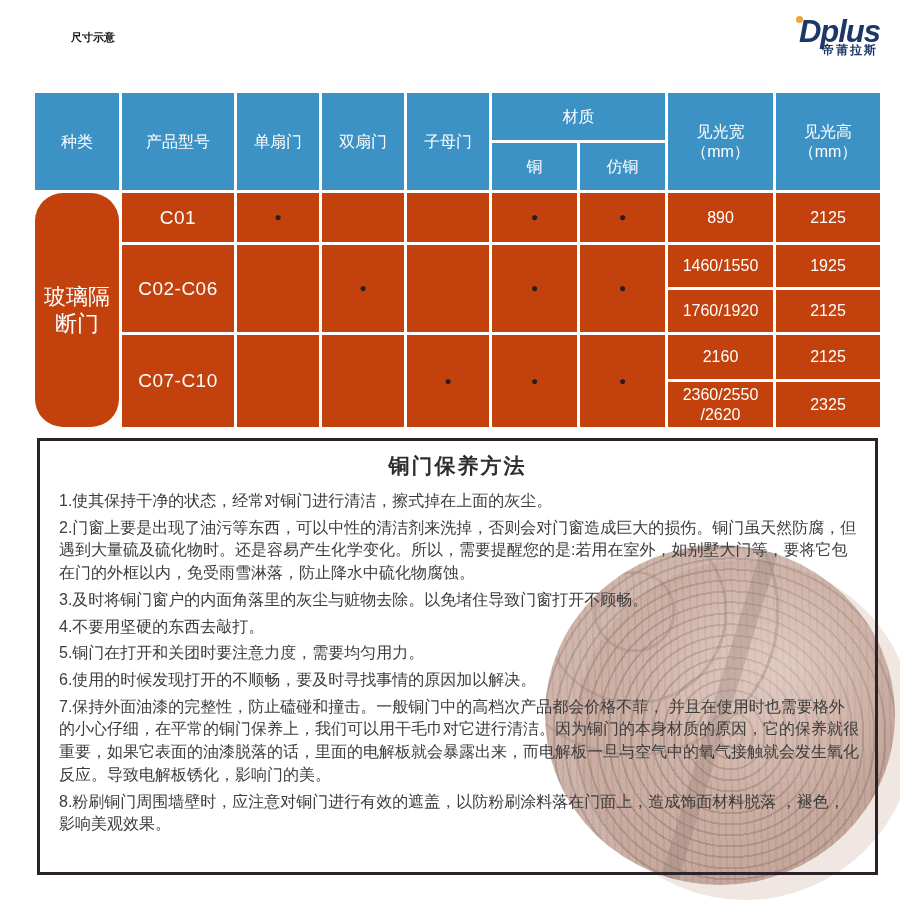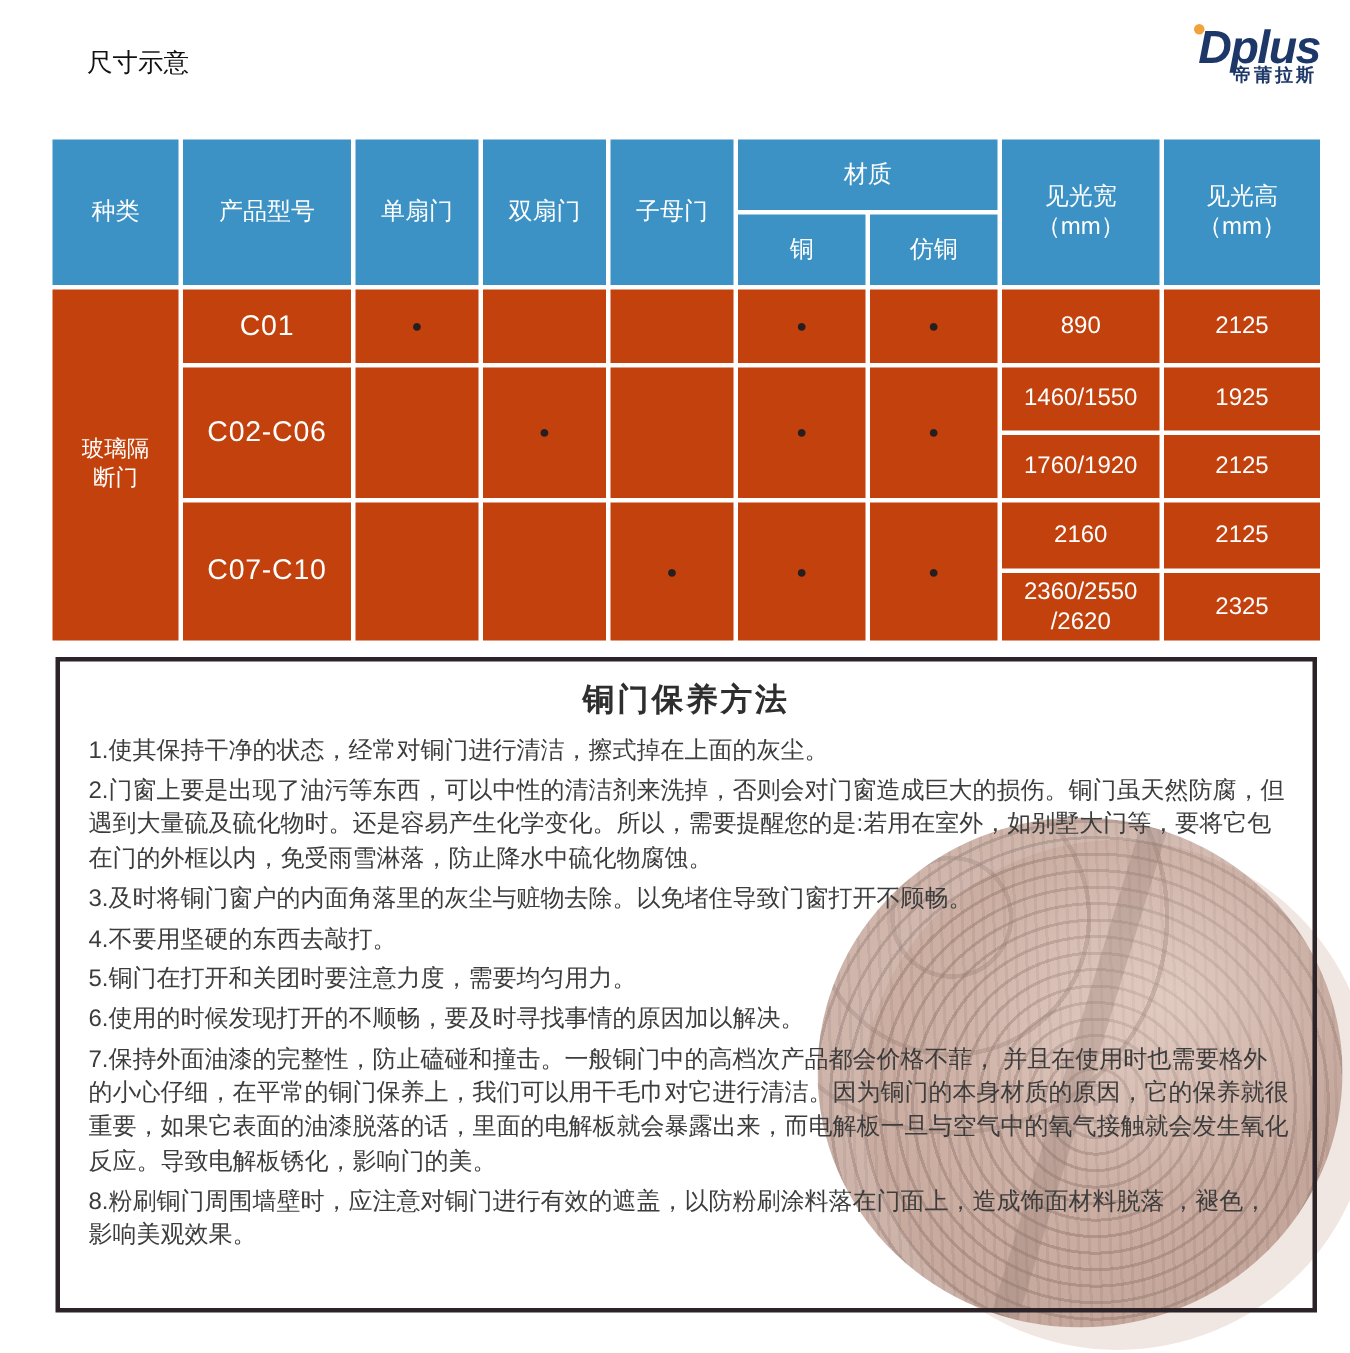--- a/index.html
+++ b/index.html
@@ -3,22 +3,22 @@
 <meta charset="utf-8">
 <style>
   html,body{margin:0;padding:0;}
   body{
     width:900px;height:902px;position:relative;overflow:hidden;
     background:#ffffff;
     font-family:"Liberation Sans","DejaVu Sans",sans-serif;
   }
   
   .page-title{
-    position:absolute;left:58px;top:30px;
-    font-size:17px;font-weight:normal;color:#111;
+    position:absolute;left:71px;top:30px;
+    font-size:11px;font-weight:bold;color:#111;
   }
   .logo{position:absolute;top:16px;right:20px;text-align:right;line-height:1;}
   .brand{
     position:relative;display:inline-block;
     font-size:31px;font-weight:bold;font-style:italic;
     color:#1d3768;letter-spacing:-1px;
   }
   .logo-dot{
     position:absolute;left:-3px;top:0px;width:7px;height:7px;
     border-radius:50%;background:#f2a23a;
@@ -37,21 +37,21 @@
     gap:3px;
   }
   .cell{
     display:flex;align-items:center;justify-content:center;
     color:#fff;text-align:center;font-size:16px;
     white-space:pre-line;line-height:1.25;
   }
   .hc{background:#3c92c5;}
   .bc{background:#c2410c;}
   .model{font-size:19px;letter-spacing:.5px;}
-  .cat{font-size:15px;}
+  .cat{font-size:22px;border-radius:28px;}
   .num{font-size:16px;}
   .dot-cell{font-size:12px;color:#261e20;}
   
   .copper-halo{
     position:absolute;left:575px;top:560px;width:340px;height:340px;
     border-radius:50%;background:#cfb0a5;opacity:.32;z-index:0;
   }
   .copper-circle{
     position:absolute;left:545px;top:545px;width:350px;height:340px;
     border-radius:50%;overflow:hidden;z-index:0;opacity:.60;

